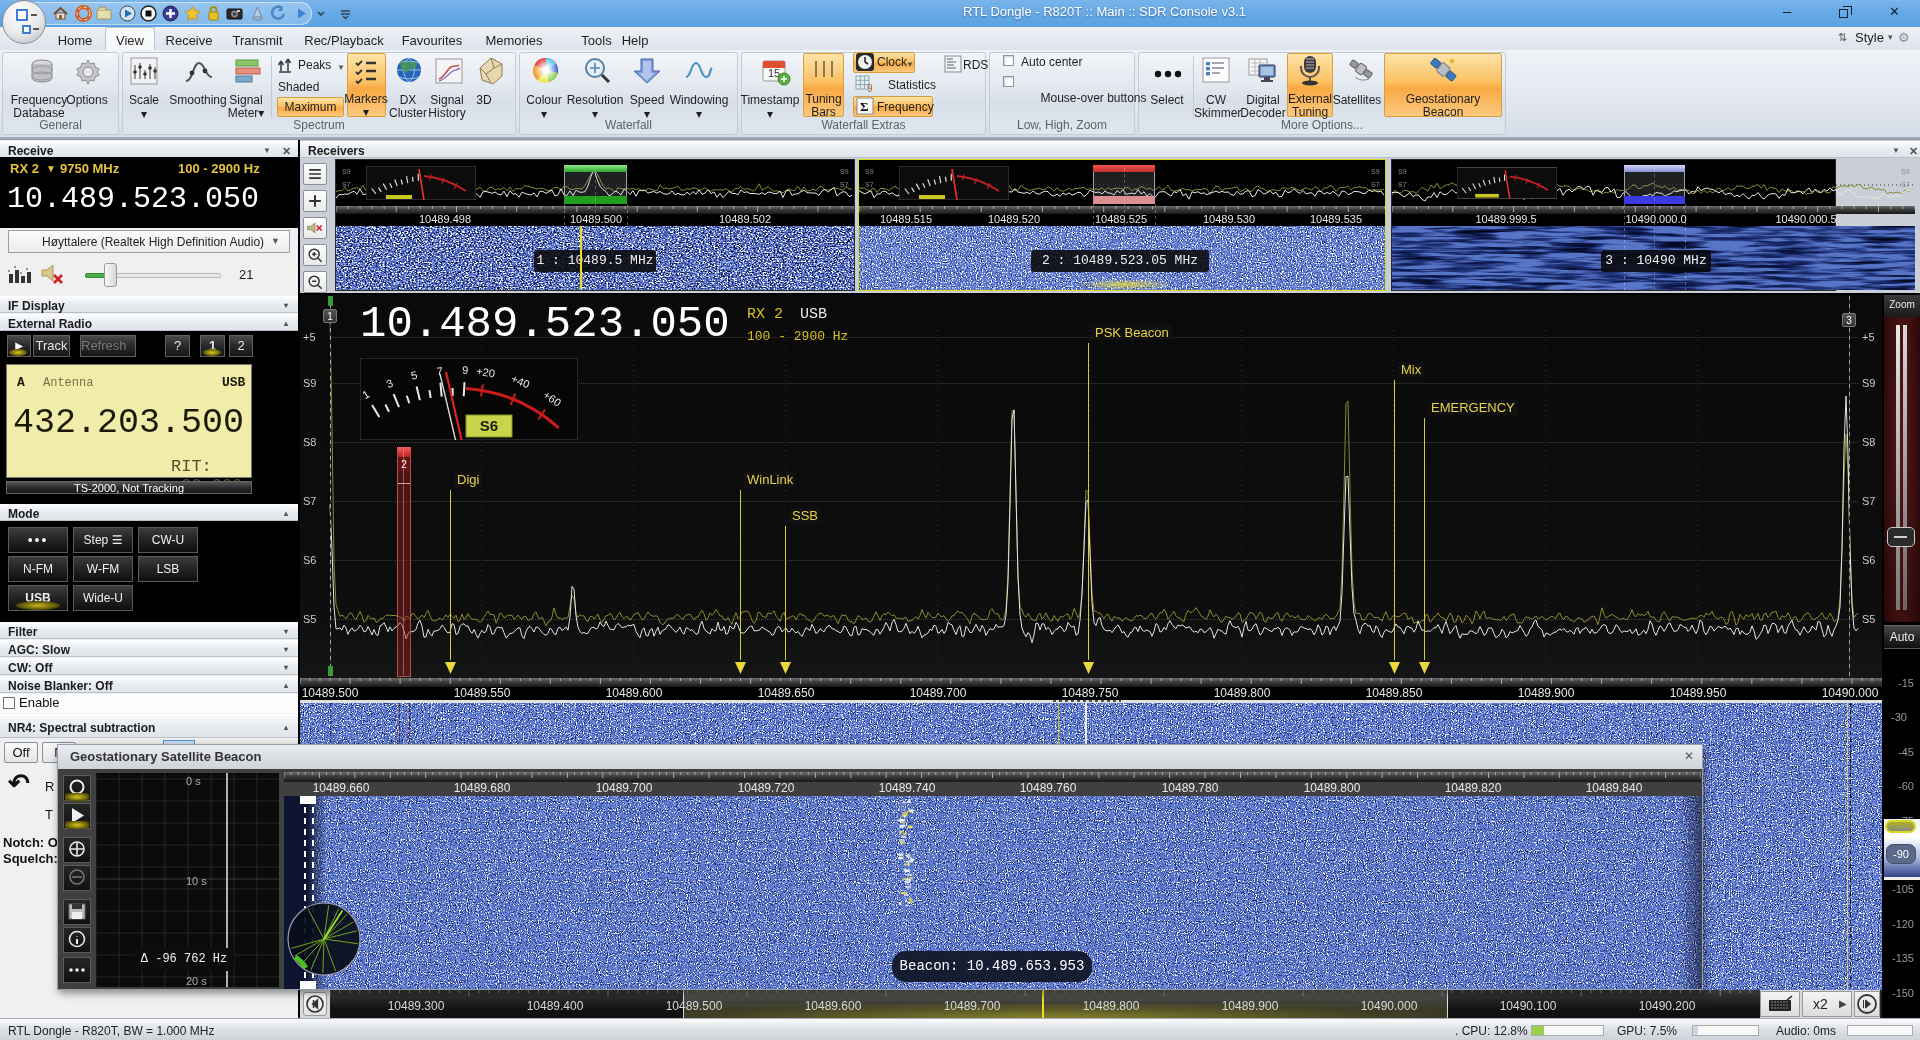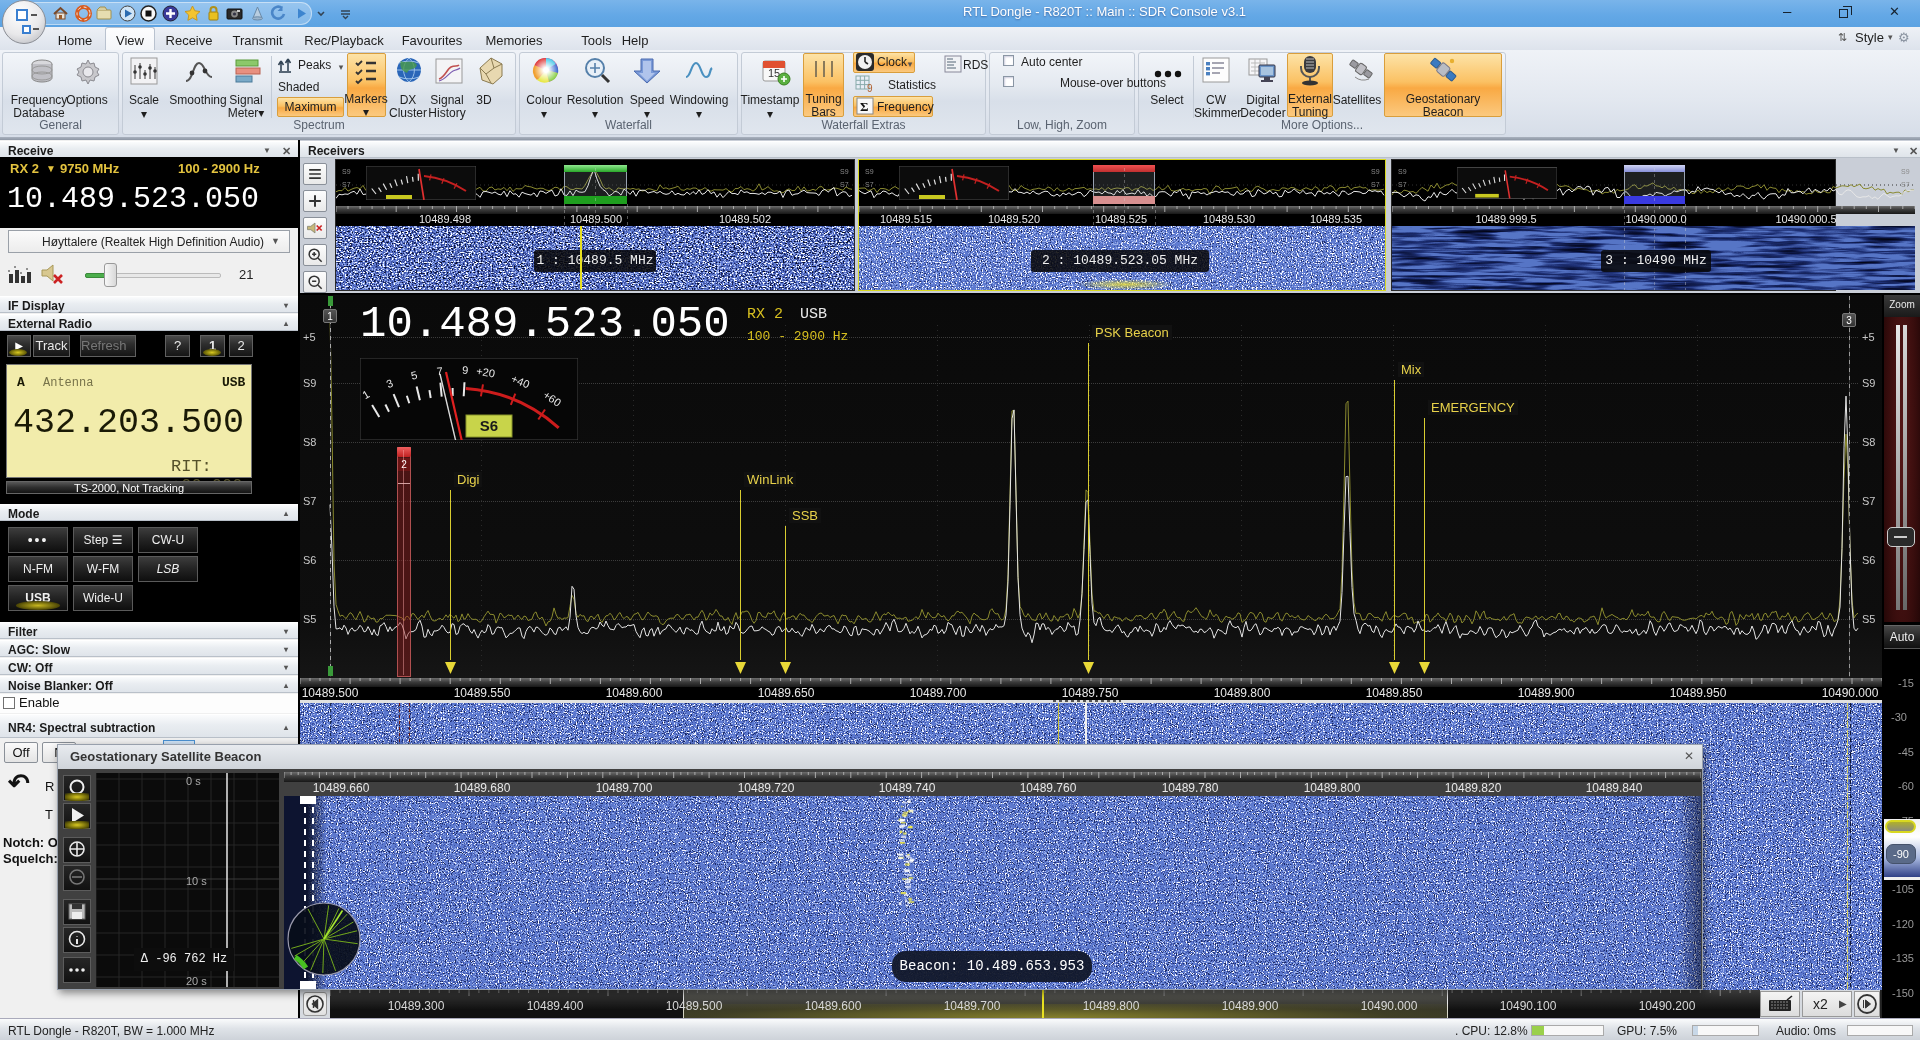--- a/index.html
+++ b/index.html
@@ -328,21 +328,21 @@
     </svg>
     <div class="rbtxt" style="left:877px;top:51px;width:70px;text-align:left">Frequency</div>
     <svg class="abs" style="left:944px;top:5px" width="20" height="20" viewBox="0 0 20 20">
       <rect x="1" y="1" width="16" height="16" fill="#f0f2f5" stroke="#889"></rect>
       <path d="M3 4h6M3 7h9M3 10h7M3 13h9" stroke="#567"></path>
     </svg>
     <div class="rbtxt" style="left:963px;top:9px;width:32px;text-align:left">RDS</div>
     <div class="abs" style="left:1003px;top:5px;width:11px;height:11px;background:#fff;border:1px solid #8a96a4;box-shadow:inset 1px 1px 2px #ccd"></div>
     <div class="rbtxt" style="left:1021px;top:6px;width:90px;text-align:left">Auto center</div>
     <div class="abs" style="left:1003px;top:26px;width:11px;height:11px;background:#fff;border:1px solid #8a96a4;box-shadow:inset 1px 1px 2px #ccd"></div>
-    <div class="rbtxt" style="left:1021px;top:27px;width:145px;text-align:right">Mouse-over buttons</div>
+    <div class="rbtxt" style="left:1021px;top:42px;width:145px;text-align:center">Mouse-over buttons</div>
     <svg class="abs" style="left:1152px;top:10px" width="32" height="32" viewBox="0 0 32 32">
       <circle cx="6" cy="14" r="3.2" fill="#111"></circle>
       <circle cx="16" cy="14" r="3.2" fill="#111"></circle>
       <circle cx="26" cy="14" r="3.2" fill="#111"></circle>
     </svg>
     <div class="rbtxt" style="left:1144px;top:44px;width:46px">Select</div>
     <div class="abs" style="left:1193px;top:6px;width:1px;height:62px;background:#c3cbd6"></div>
     <svg class="abs" style="left:1201px;top:5px" width="32" height="32" viewBox="0 0 32 32">
       <rect x="2" y="3" width="26" height="24" fill="#fdfdfd" stroke="#999"></rect>
       <rect x="5" y="7" width="4" height="3.4" fill="#4a80c0"></rect>
@@ -455,21 +455,21 @@
     <div class="hdr abs" style="left:0;top:364px;width:298px;height:17px">
       <span class="t">Mode</span>
       <span class="chev" style="left:284px;top:4px">▴</span>
     </div>
     <div class="abs" style="left:0;top:381px;width:298px;height:101px;background:#000">
       <div class="modebtn" style="left:8px;top:6px;"><span style="font-size:14px;letter-spacing:2px">•••</span></div>
       <div class="modebtn" style="left:73px;top:6px;">Step ☰</div>
       <div class="modebtn" style="left:138px;top:6px;">CW-U</div>
       <div class="modebtn" style="left:8px;top:35px;">N-FM</div>
       <div class="modebtn" style="left:73px;top:35px;">W-FM</div>
-      <div class="modebtn" style="left:138px;top:35px;font-style:italic;">LSB</div>
+      <div class="modebtn" style="left:138px;top:35px;">LSB</div>
       <div class="modebtn" style="left:8px;top:64px;font-weight:bold">USB</div>
       <div class="modebtn" style="left:73px;top:64px;">Wide-U</div>
       <div class="abs" style="left:16px;top:80px;width:44px;height:9px;background:radial-gradient(ellipse at center,#c8b820,#4a4405 70%,transparent);border-radius:50%"></div>
     </div>
     <div class="hdr abs" style="left:0;top:482px;width:298px;height:17px">
       <span class="t">Filter</span>
       <span class="chev" style="left:284px;top:4px">▾</span>
     </div>
     <div class="hdr abs" style="left:0;top:500px;width:298px;height:17px">
       <span class="t">AGC: Slow</span>

